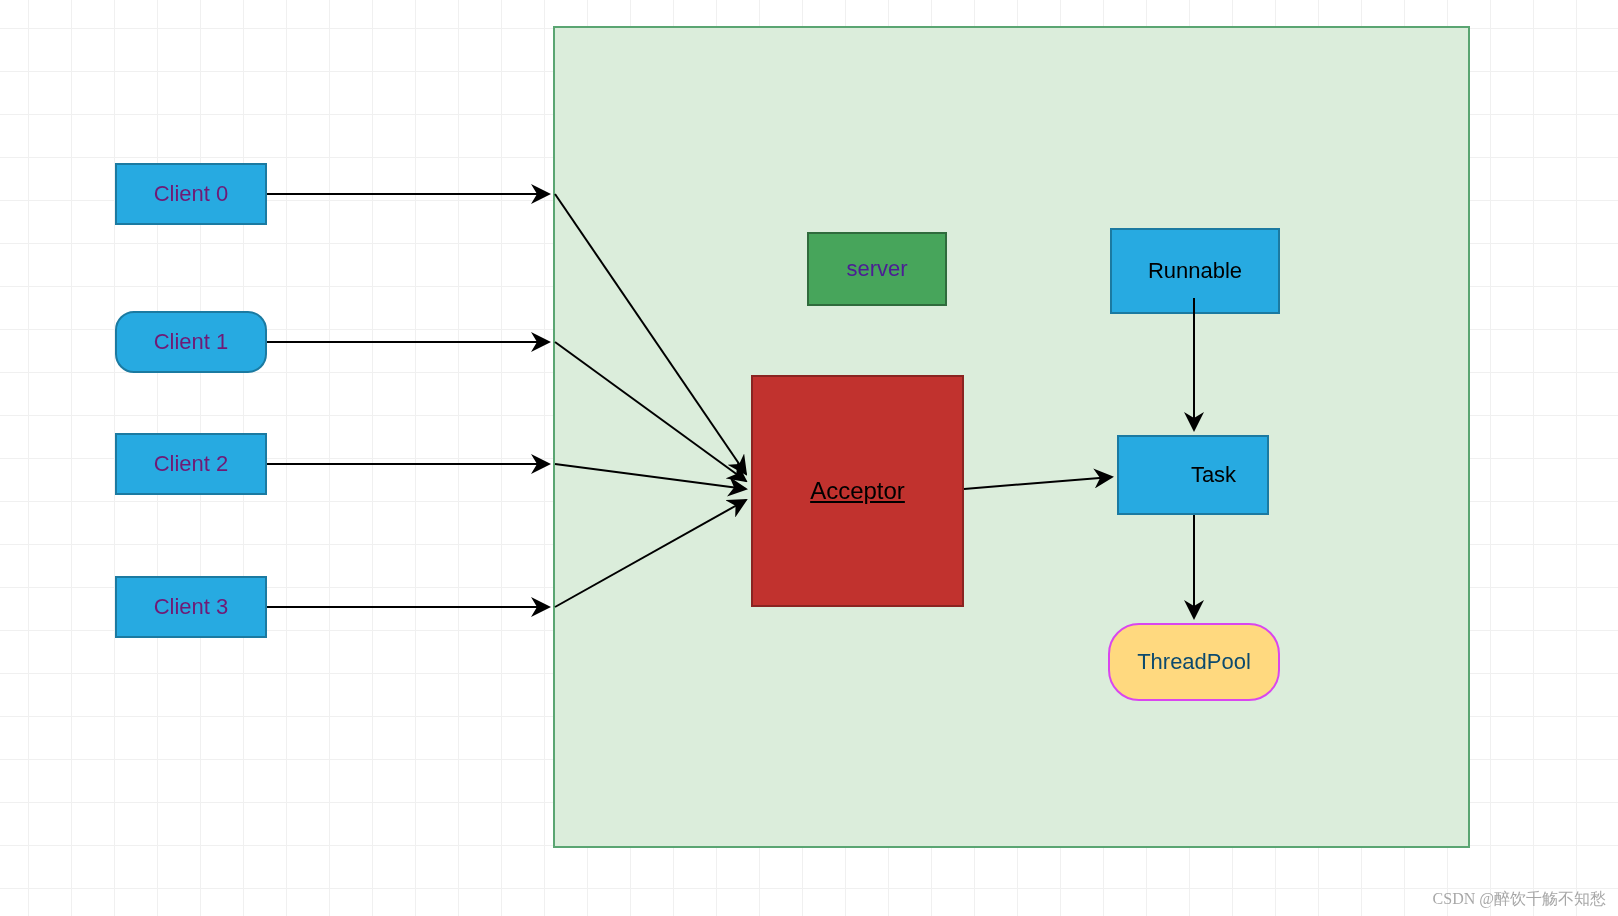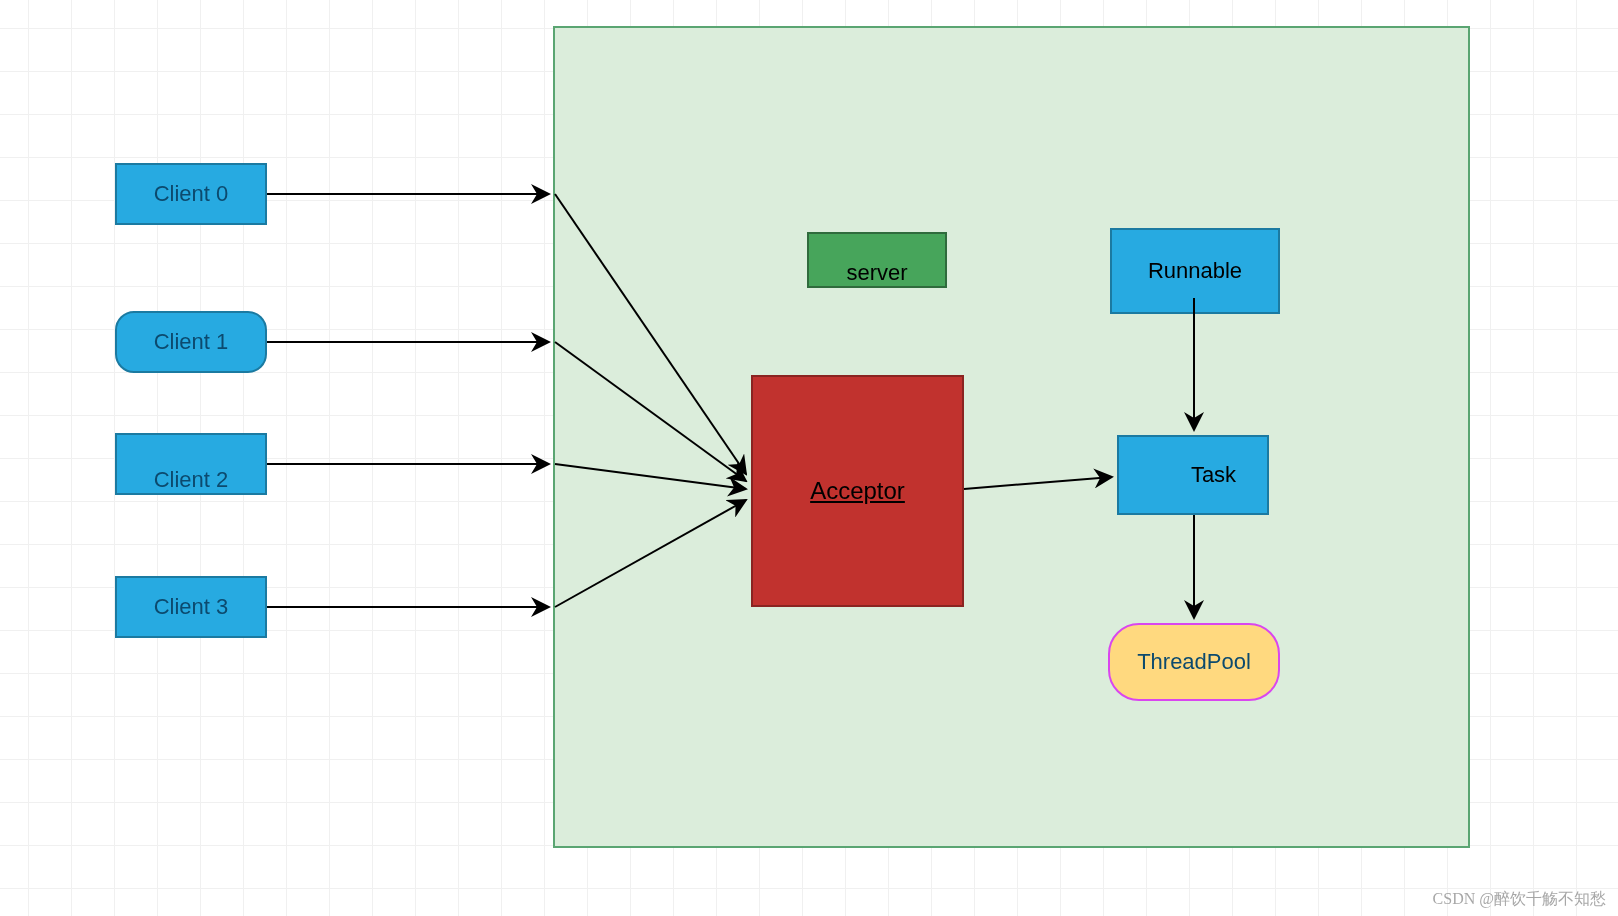--- a/index.html
+++ b/index.html
@@ -22,38 +22,37 @@
       align-items: center;
       justify-content: center;
       border: 2px solid;
       font-size: 22px;
     }
     .client-box {
       width: 152px;
       height: 62px;
       background: #27aae1;
       border-color: #1b7aa1;
-      color: #0c4a6e;
+      color: #701a75;
     }
     .server-container {
       position: absolute;
       left: 553px;
       top: 26px;
       width: 917px;
       height: 822px;
       background: #dbeddb;
       border: 2px solid #5aa572;
     }
     .server-box {
       width: 140px;
-      height: 56px;
+      height: 74px;
       background: #47a55b;
       border-color: #2f6b3c;
-      color: #000000;
-      align-items: flex-end;
+      color: #4c1d95;
     }
     .acceptor-box {
       width: 213px;
       height: 232px;
       background: #c1322e;
       border-color: #8a2421;
       color: #000;
       font-size: 24px;
       text-decoration: underline;
     }
@@ -100,21 +99,21 @@
 <body>
 
 <div class="server-container"></div>
 
 <div class="box client-box" style="left:115px; top:163px;">
   <span>Client 0</span>
 </div>
 <div class="box client-box" style="left:115px; top:311px;border-radius:19px;">
   <span>Client 1</span>
 </div>
-<div class="box client-box" style="left:115px; top:433px;align-items:flex-end;">
+<div class="box client-box" style="left:115px; top:433px;">
   <span>Client 2</span>
 </div>
 <div class="box client-box" style="left:115px; top:576px;text-align:center;">
   <span>Client 3</span>
 </div>
 
 <div class="box server-box" style="left:807px; top:232px;">
   <span>server</span>
 </div>
 

